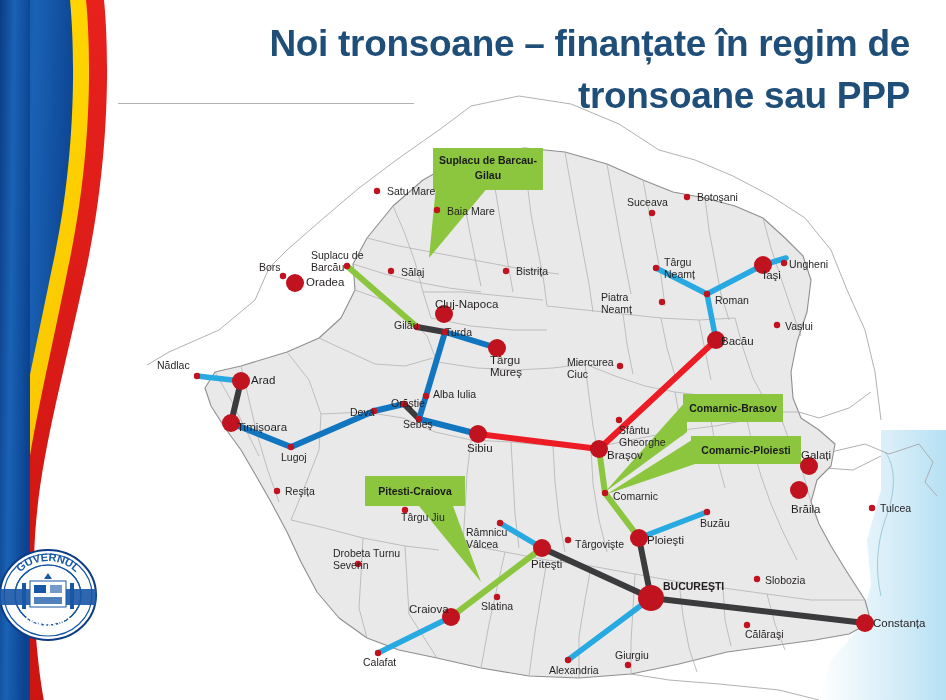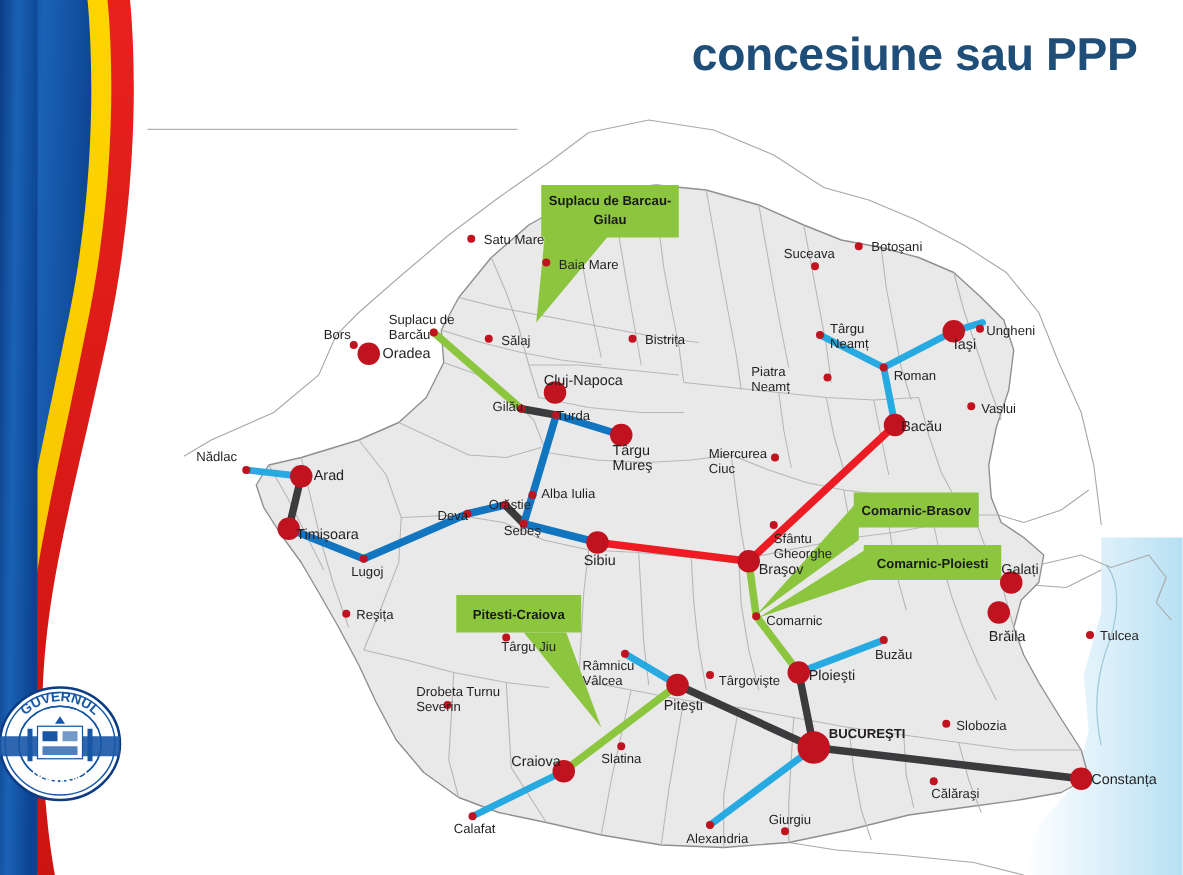--- a/index.html
+++ b/index.html
@@ -440,21 +440,22 @@
           </g>
           <g>
             <circle cx="549" cy="660" r="3.2" fill="#c1121f"></circle>
             <text x="530" y="674" text-anchor="start" class="city-label">Alexandria</text>
           </g>
         </g>
     </svg>
   </div>
 
   <div id="title-block">
-    <div id="title-line2">concesiune sau PPP</div>
+    <div id="title-line1">Noi tronsoane – finanțate în regim de</div>
+    <div id="title-line2">tronsoane sau PPP</div>
   </div>
   <div id="title-divider"></div>
 
   <div id="left-band">
     <svg width="170" height="700" viewBox="0 0 170 700">
       <defs>
         <linearGradient id="blueGrad" x1="0" y1="0" x2="1" y2="0.3">
           <stop offset="0%" stop-color="#0b3c84"></stop>
           <stop offset="45%" stop-color="#1a62b5"></stop>
           <stop offset="100%" stop-color="#0c4391"></stop>

